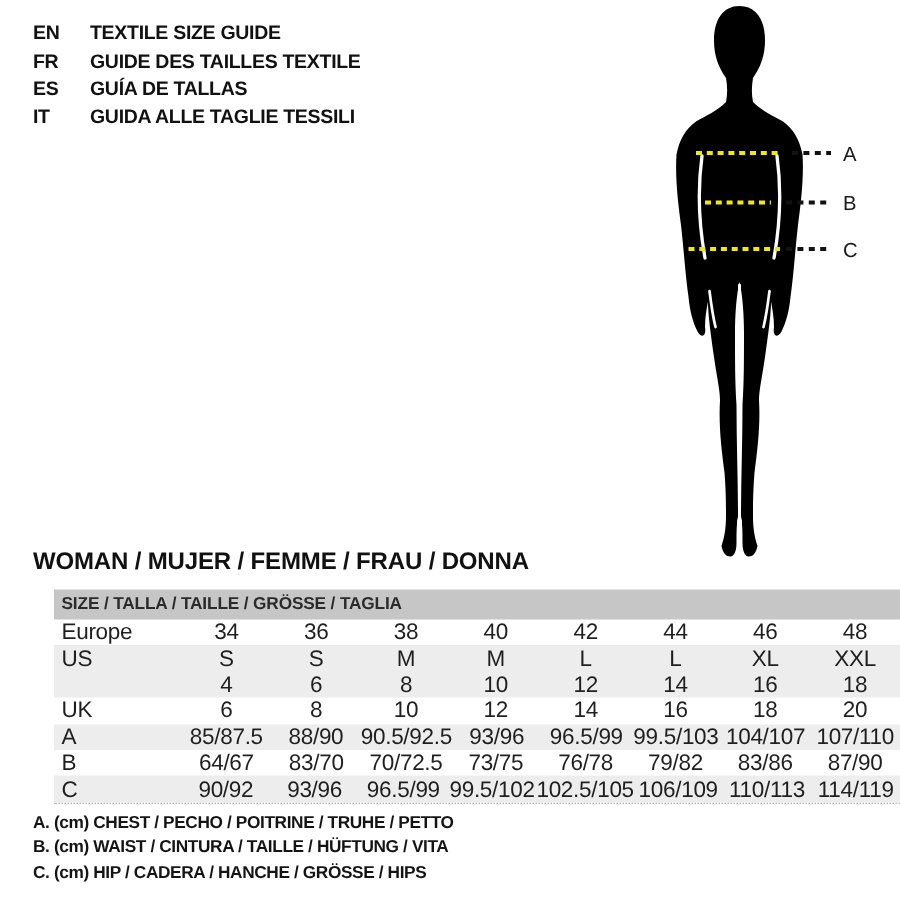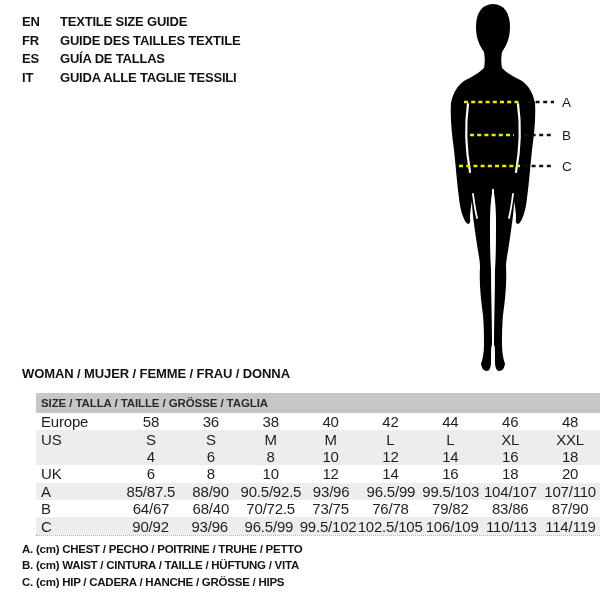--- a/index.html
+++ b/index.html
@@ -25,21 +25,21 @@
   .marker-label{position:absolute;left:146px;font-size:13.5px;color:#1a1a1a}
   .marker-a{top:95px}
   .marker-b{top:128px}
   .marker-c{top:159px}
   .dash-body{stroke:var(--body-dash);stroke-width:2.6;fill:none;stroke-dasharray:4 3.2}
   .dash-pointer{stroke:var(--pointer-dash);stroke-width:2.6;fill:none;stroke-dasharray:4 3.6}
   .sil{fill:var(--silhouette)}
   .gap{stroke:#fff;fill:none;stroke-linecap:round}
 
   
-  .group-title{position:absolute;left:22px;top:366px;font-weight:700;font-size:13px;letter-spacing:-0.1px;color:#111}
+  .group-title{position:absolute;left:22px;top:366px;font-weight:700;font-size:16px;letter-spacing:-0.1px;color:#111}
   .size-table{position:absolute;left:36px;top:393px;width:564px;border-bottom:1px dotted #b5b5b5}
   .size-table .thead{height:20px;line-height:20px;background:var(--table-header-bg);padding-left:5px;font-weight:700;font-size:11.5px;color:#2b2b2b;letter-spacing:-0.1px}
   .trow{display:flex;height:17.4px;align-items:center;font-size:15px;letter-spacing:-0.2px;color:#1f1f1f}
   .trow.shaded{background:var(--row-shade-bg)}
   .tlabel{flex:0 0 85px;padding-left:5px;text-align:left}
   .tcell{flex:1 1 0;text-align:center}
 
   
   .legend{position:absolute;left:22px;top:541px}
   .legend-line{font-weight:700;font-size:11.5px;line-height:16.4px;letter-spacing:-0.25px;color:#141414}
@@ -132,21 +132,21 @@
     <span class="marker-label marker-c">C</span>
   </div>
 
   <div class="group-title">WOMAN / MUJER / FEMME / FRAU / DONNA</div>
 
   <div class="size-table">
     <div class="thead">SIZE / TALLA / TAILLE / GRÖSSE / TAGLIA</div>
 
     <div class="trow">
       <span class="tlabel">Europe</span>
-      <span class="tcell">58</span>
+      <span class="tcell">34</span>
       <span class="tcell">36</span>
       <span class="tcell">38</span>
       <span class="tcell">40</span>
       <span class="tcell">42</span>
       <span class="tcell">44</span>
       <span class="tcell">46</span>
       <span class="tcell">48</span>
     </div>
 
     <div class="trow shaded">
@@ -193,21 +193,21 @@
       <span class="tcell">93/96</span>
       <span class="tcell">96.5/99</span>
       <span class="tcell">99.5/103</span>
       <span class="tcell">104/107</span>
       <span class="tcell">107/110</span>
     </div>
 
     <div class="trow">
       <span class="tlabel">B</span>
       <span class="tcell">64/67</span>
-      <span class="tcell">68/40</span>
+      <span class="tcell">83/70</span>
       <span class="tcell">70/72.5</span>
       <span class="tcell">73/75</span>
       <span class="tcell">76/78</span>
       <span class="tcell">79/82</span>
       <span class="tcell">83/86</span>
       <span class="tcell">87/90</span>
     </div>
 
     <div class="trow shaded">
       <span class="tlabel">C</span>

